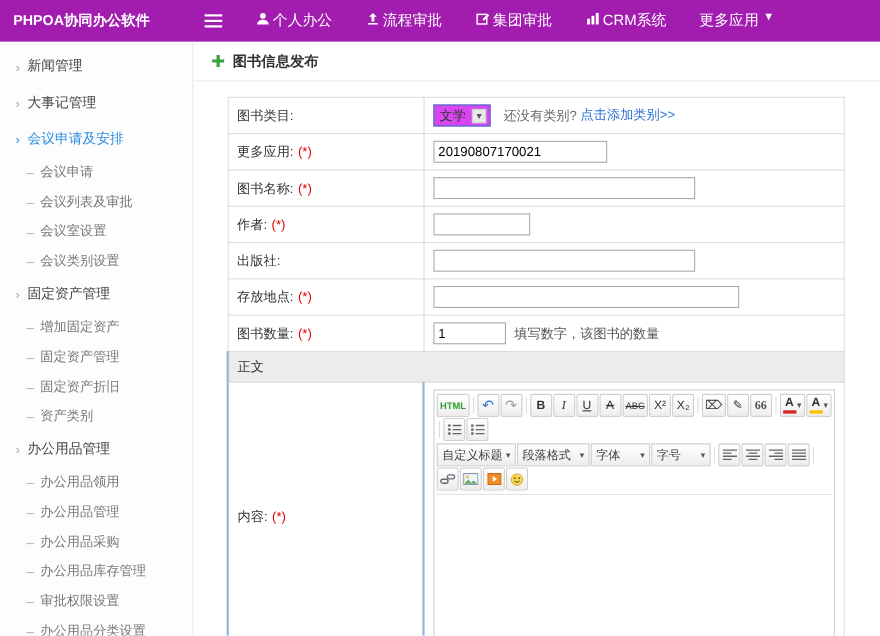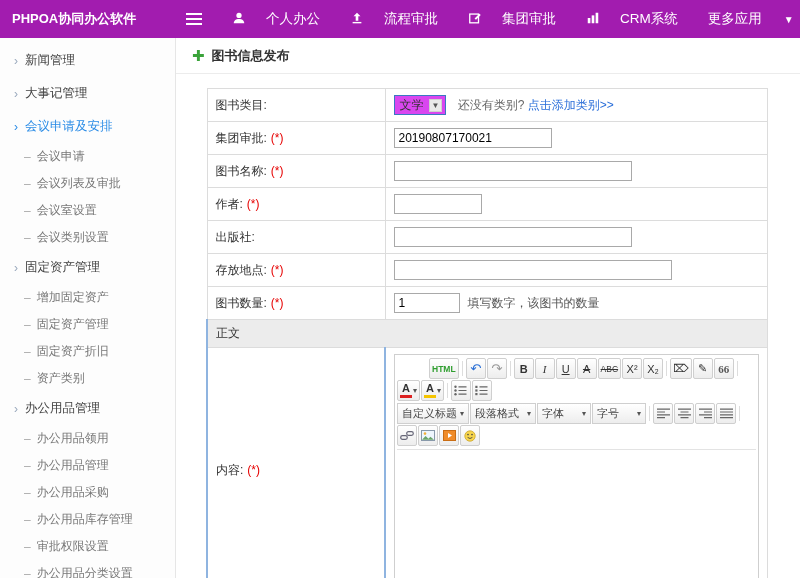--- a/index.html
+++ b/index.html
@@ -8,21 +8,21 @@
     width:800px; height:578px; overflow:hidden;
     font-family:"Liberation Sans","DejaVu Sans",sans-serif;
     background:#fff; font-size:12px; color:#333;
   }
   
   .topbar { height:38px; background:#a21caf; display:flex; align-items:center; color:#fff; }
   .brand { width:176px; padding-left:12px; font-size:13px; font-weight:bold; white-space:nowrap; }
   .burger { margin-left:10px; cursor:pointer; display:inline-block; }
   .burger i { display:block; width:16px; height:2px; background:#fff; margin:3px 0; }
   .nav { display:flex; align-items:center; gap:30px; margin-left:30px; font-size:13.5px; }
-  .nav-item { display:flex; align-items:center; gap:20px; cursor:pointer; white-space:nowrap; }
+  .nav-item { display:flex; gap:2px; cursor:pointer; white-space:nowrap; }
   .nav-caret { font-size:10px; margin-left:2px; }
   
   .layout { display:flex; height:540px; }
   .sidebar { width:176px; border-right:1px solid #e6e6e6; background:#fdfdfd; overflow:hidden; padding-top:6px; }
   .s-item { display:flex; align-items:center; cursor:pointer; color:#555; }
   .s-item.top { padding:8px 4px 8px 14px; font-size:12.5px; color:#444; }
   .s-item.sub { padding:5px 4px 5px 24px; font-size:12px; color:#777; }
   .caret-i { color:#9aa9bd; margin-right:7px; font-size:12px; }
   .dash-i { color:#aaa; margin-right:6px; }
   .s-item.active, .s-item.active .caret-i { color:#2b8ce6; }
@@ -46,21 +46,21 @@
   tr.section td { background:#ececec; color:#333; padding:5px 8px; }
   tr.content-row td { height:238px; vertical-align:middle; }
   tr.content-row td.lbl, tr.section td.first, tr.content-row td.editor-cell { border-left:2px solid #8fb4e0; }
   
   .editor { border:1px solid #cfcfcf; background:#fff; padding:2px; height:232px; overflow:hidden; }
   .tb-row { display:flex; align-items:center; flex-wrap:wrap; gap:1px; padding:1px 0; }
   .tb-btn { height:21px; min-width:20px; border:1px solid #cfcfcf; background:linear-gradient(#ffffff,#ededed);
             border-radius:2px; font-size:11px; color:#333; display:inline-flex; align-items:center;
             justify-content:center; padding:0 2px; cursor:pointer; font-family:inherit; }
   .tb-sep { width:1px; height:15px; background:#ddd; margin:0 2px; }
-  .g-html { color:#2f9e2f; font-weight:bold; font-size:8.5px;margin-left:32px; }
+  .g-html { color:#2f9e2f; font-weight:bold; font-size:8.5px; }
   .g-undo { color:#2a6fd6; font-size:13px; }
   .g-redo { color:#999; font-size:13px; }
   .g-bold { font-weight:bold; }
   .g-italic { font-style:italic; font-family:"Liberation Serif",serif; }
   .g-under { text-decoration:underline; }
   .g-strike { text-decoration:line-through; }
   .g-abc { font-size:8.5px; text-decoration:line-through; }
   .g-quote { font-family:"Liberation Serif",serif; font-weight:bold; color:#555; }
   .colbar { line-height:11px; padding:0 2px 1px 2px; border-bottom:3px solid #d22; font-weight:bold; }
   .colbar.yellow { border-bottom-color:#f5c400; }
@@ -213,21 +213,21 @@
         <td class="lbl"><span>图书类目:</span><span class="req"></span></td>
         <td>
           <span class="select-box">
             <span>文学</span>
             <span class="sel-caret">▼</span>
           </span>
           <span class="hint">还没有类别? </span><a class="link">点击添加类别&gt;&gt;</a>
         </td>
       </tr>
       <tr>
-        <td class="lbl"><span>集团审批:</span><span class="req">(*)</span></td>
+        <td class="lbl"><span>更多应用:</span><span class="req">(*)</span></td>
         <td><input class="txt w160" type="text" value="20190807170021" style=""></td>
       </tr>
       <tr>
         <td class="lbl"><span>图书名称:</span><span class="req">(*)</span></td>
         <td><input class="txt w240" type="text" value="" style=""></td>
       </tr>
       <tr>
         <td class="lbl"><span>作者:</span><span class="req">(*)</span></td>
         <td><input class="txt w90" type="text" value="" style=""></td>
       </tr>

